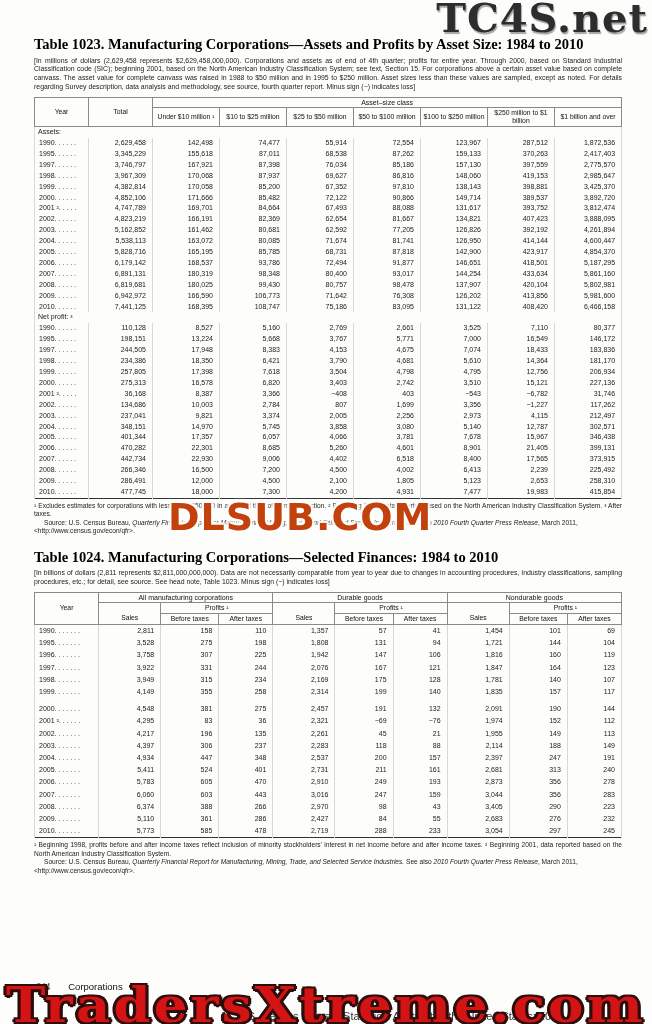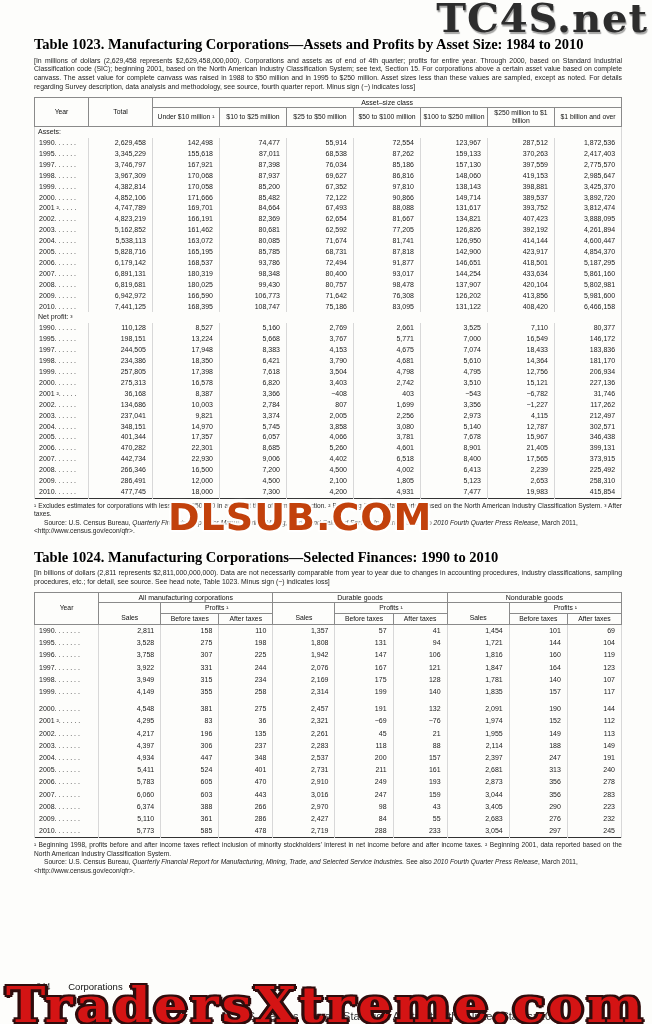--- a/index.html
+++ b/index.html
@@ -451,21 +451,21 @@
           <td class="val">415,854</td>
         </tr>
       </tbody>
   </table>
 
   <p class="fnote">¹ Excludes estimates for corporations with less than  $250,000 in assets at time of sample selection. ² Beginning 2001, data reported based on the North American Industry Classification System. ³ After taxes.</p>
   <p class="src"><span>Source: U.S. Census Bureau, </span><i>Quarterly Financial Report for Manufacturing, Mining, Trade, and Selected Service Industries.</i><span> See also </span><i>2010 Fourth Quarter Press Release</i><span>, March 2011, &lt;http://www.census.gov/econ/qfr&gt;.</span></p>
 
   <div class="sect-gap"></div>
 
-  <h1 class="tbl-title">Table 1024. Manufacturing Corporations—Selected Finances: 1990 to 2010</h1>
+  <h1 class="tbl-title">Table 1024. Manufacturing Corporations—Selected Finances: 1984 to 2010</h1>
   <p class="headnote">[In billions of dollars (2,811 represents $2,811,000,000,000). Data are not necessarily comparable from year to year due to changes in  accounting procedures, industry classifications, sampling procedures, etc.; for detail, see source. See head note, Table 1023. Minus sign (−) indicates loss]</p>
 
   <table class="datatable t24">
     <colgroup>
       <col style="width:64px">
       <col style="width:62px">
         <col style="width:58px">
         <col style="width:54px">
       <col style="width:62px">
         <col style="width:58px">

